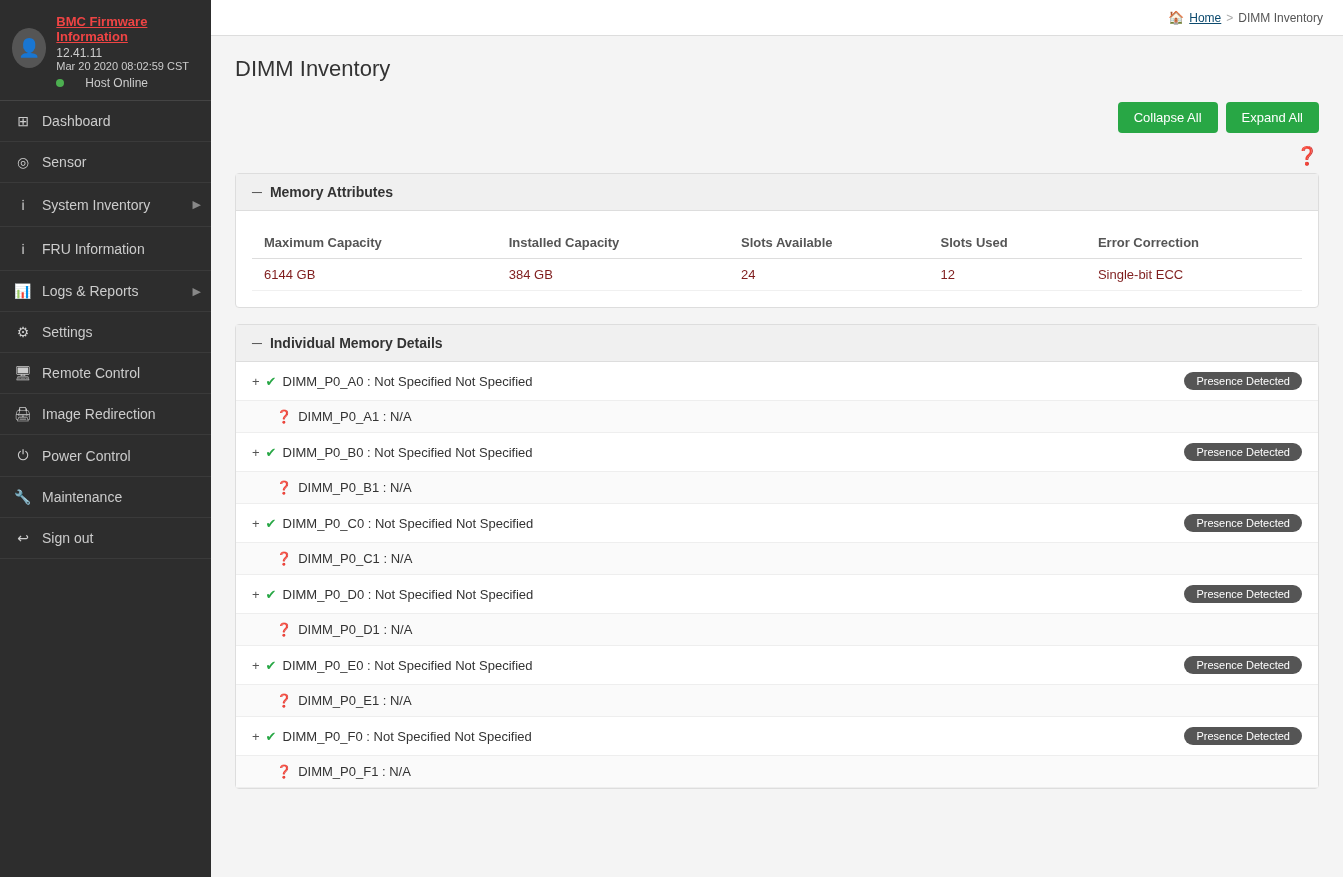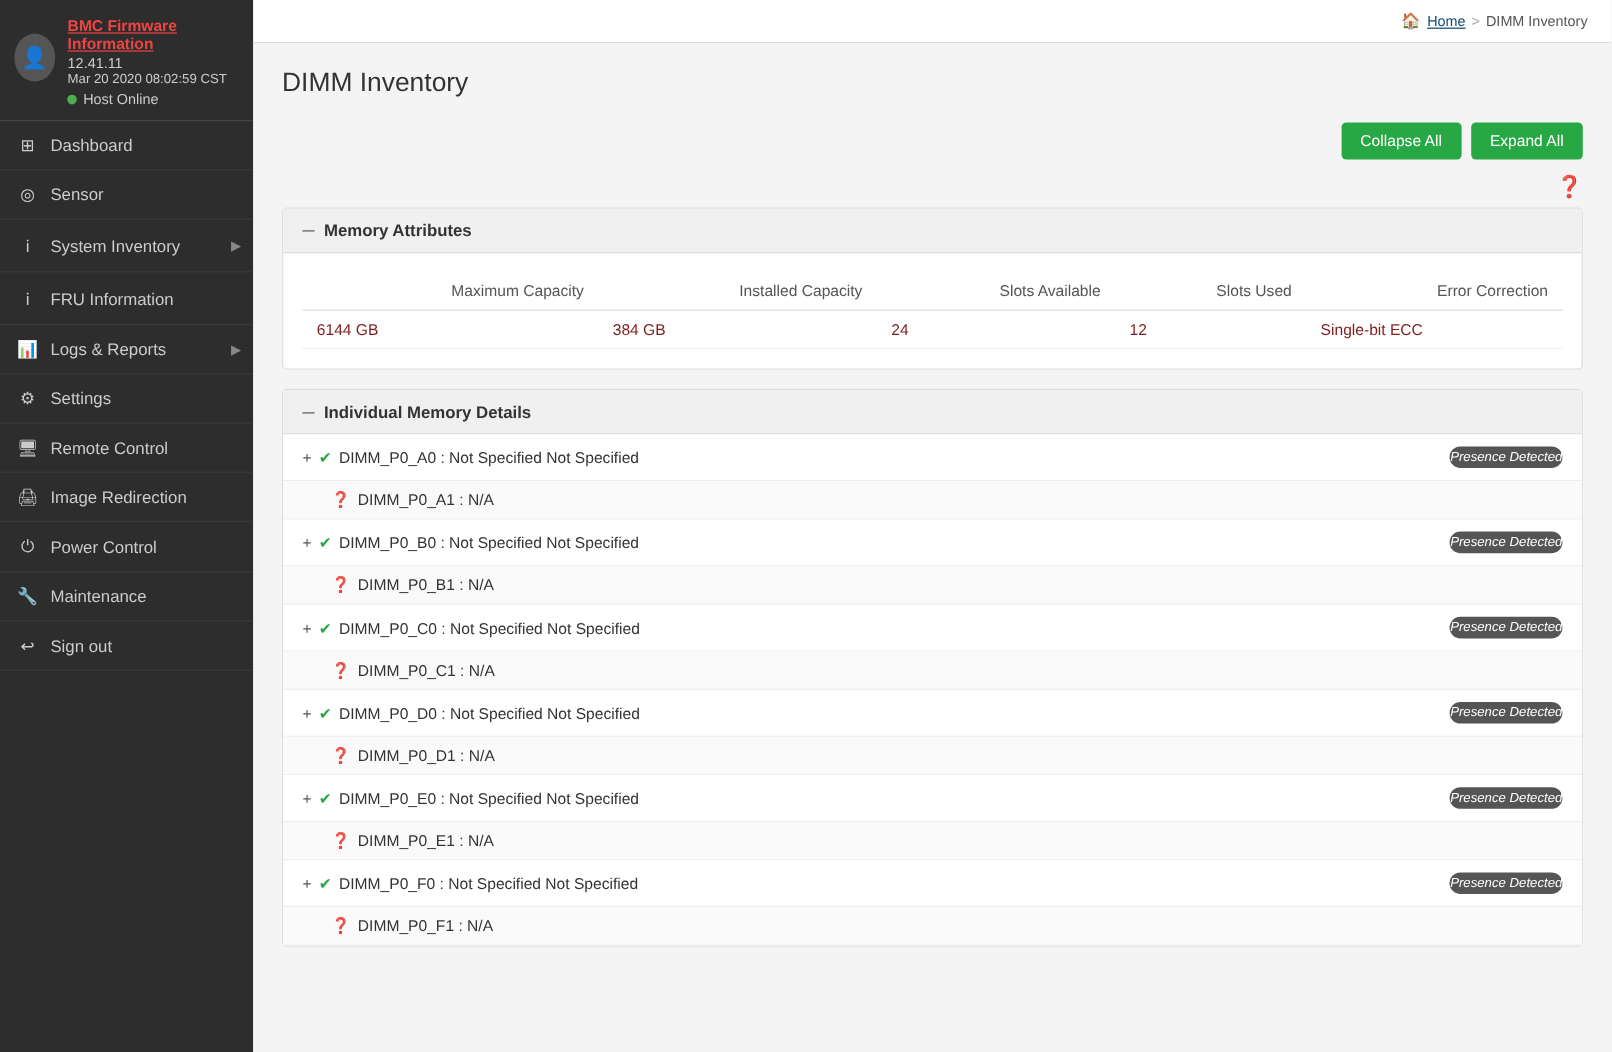--- a/index.html
+++ b/index.html
@@ -22,21 +22,21 @@
     }
     #sidebar-header .bmc-title {
       color: #ef4444;
       font-size: 13px;
       font-weight: bold;
       text-decoration: underline;
       cursor: pointer;
     }
     #sidebar-header .bmc-version { color: #ccc; font-size: 12px; margin-top: 2px; }
     #sidebar-header .bmc-date { color: #ccc; font-size: 11px; }
-    #sidebar-header .host-status { display: flex; align-items: center; gap: 5px; margin-top: 4px; font-size: 12px; color: #ccc; }
+    #sidebar-header .host-status { display: flex; align-items: center; gap: 21px; margin-top: 4px; font-size: 12px; color: #ccc; }
     .status-dot { width: 8px; height: 8px; border-radius: 50%; background: #4caf50; display: inline-block; }
     .avatar { width: 40px; height: 40px; border-radius: 50%; background: #555; display: flex; align-items: center; justify-content: center; color: #aaa; font-size: 18px; margin-bottom: 8px; }
 
     .quick-links-wrap { padding: 10px; }
     .quick-links-select {
       width: 100%;
       background: #3a3a3a;
       color: #ccc;
       border: 1px solid #555;
       padding: 6px 8px;
@@ -136,21 +136,21 @@
       border-bottom: 1px solid #ddd;
       font-weight: 600;
       font-size: 14px;
       color: #333;
       cursor: pointer;
     }
     .collapse-icon { color: #555; font-size: 14px; }
 
     .table-wrap { padding: 16px; }
     table { width: 100%; border-collapse: collapse; }
-    th { text-align: right; padding: 8px 12px; font-size: 13px; color: #555; font-weight: 400; border-bottom: 1px solid #ddd; }
+    th { text-align: left; padding: 8px 12px; font-size: 13px; color: #555; font-weight: 700; border-bottom: 1px solid #ddd; }
     td { padding: 8px 12px; font-size: 13px; color: #7f1d1d; border-bottom: 1px solid #f0f0f0; }
 
     .dimm-row {
       display: flex;
       align-items: center;
       padding: 10px 16px;
       border-bottom: 1px solid #eee;
       background: #fff;
       gap: 6px;
     }
@@ -160,24 +160,23 @@
       padding: 8px 16px 8px 40px;
       border-bottom: 1px solid #eee;
       background: #fafafa;
       gap: 6px;
     }
     .presence-badge {
       margin-left: auto;
       background: #555;
       color: #fff;
       font-size: 11px;
-      padding: 3px 0;
+      padding: 3px 12px;
       border-radius: 12px;
       white-space: nowrap;
-      font-style: italic;
     }
     .plus-icon { color: #555; font-size: 13px; cursor: pointer; }
     .check-icon { color: #28a745; font-size: 13px; }
     .question-icon { color: #5bc0de; font-size: 13px; }
     .dimm-label { font-size: 13px; color: #333; }
   </style>
 </head>
 <body>
 
 <nav id="sidebar">

